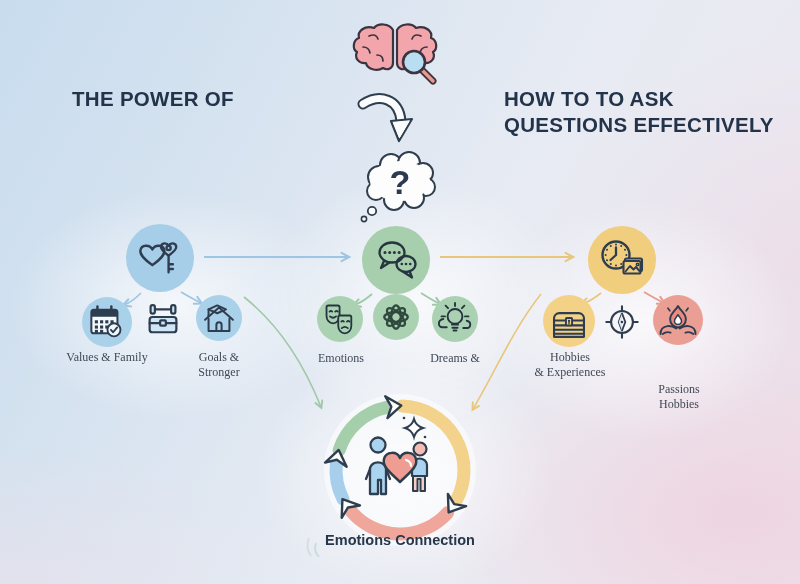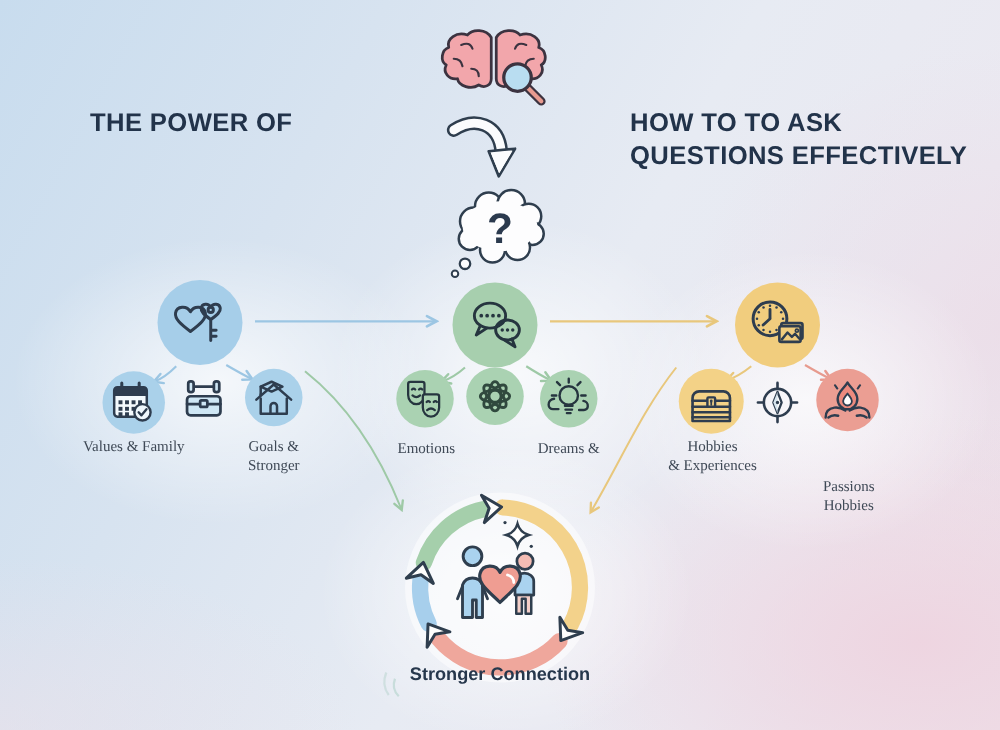--- a/index.html
+++ b/index.html
@@ -346,16 +346,16 @@
     <circle cx="100" cy="59" r="6.5" fill="#f4bcb4" stroke="#2f3e4e" stroke-width="2.2"></circle>
     <path d="M92,86 V75 a7.5,6.5 0 0 1 15,0 V86 Z" fill="#aad3ef" stroke="#2f3e4e" stroke-width="2.2" stroke-linejoin="round"></path>
     <path d="M93,76 L84,82" stroke="#2f3e4e" stroke-width="2.2" stroke-linecap="round" fill="none"></path>
     <path d="M93,86 V101 h4.5 V89 h3 V101 h4.5 V86 Z" fill="#f4cfc8" stroke="#2f3e4e" stroke-width="2" stroke-linejoin="round"></path>
 
     <path d="M80,68 C77,61 66,61 64,69 C62,77 71,83 80,92 C89,83 98,77 96,69 C94,61 83,61 80,68 Z" fill="#ef9d92" stroke="#2f3e4e" stroke-width="2.5" stroke-linejoin="round"></path>
     <path d="M86,70 q5,1.5 5,6" fill="none" stroke="#ffffff" stroke-width="2.2" stroke-linecap="round"></path>
   </svg>
 
   <div class="outcome">
-    <div>Stronger Connection</div>
+    <div>Emotions Connection</div>
   </div>
 
 </div>
 
 </body></html>

